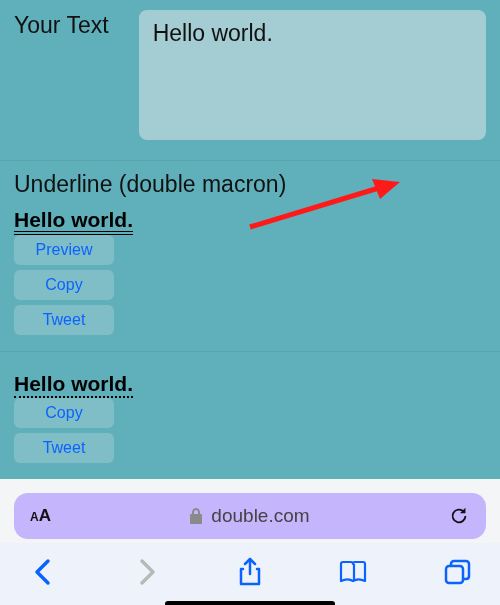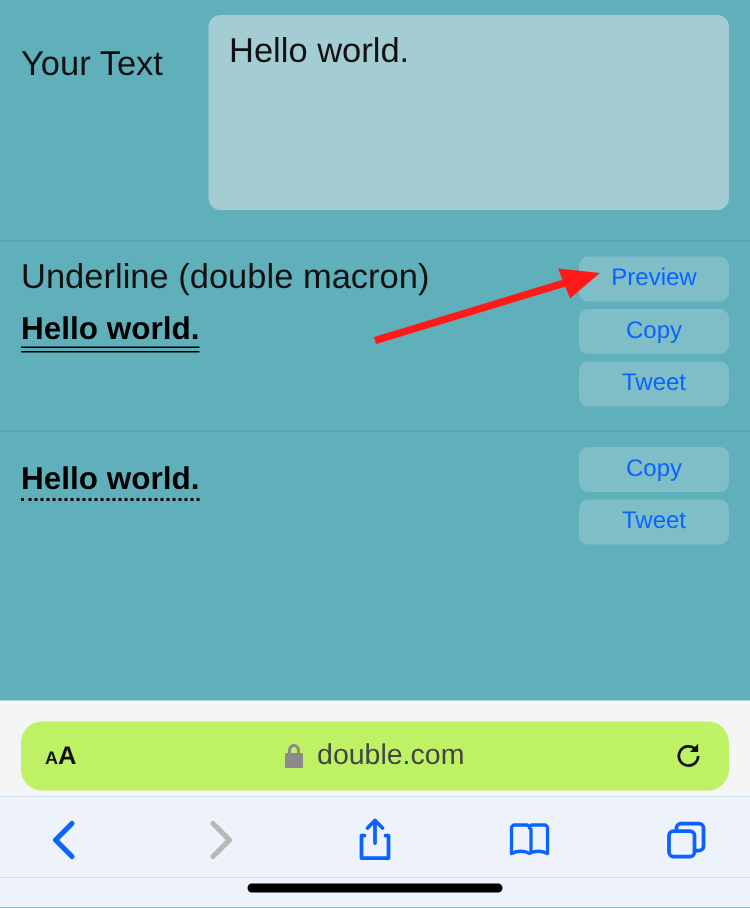--- a/index.html
+++ b/index.html
@@ -2,47 +2,47 @@
 <html><head>
 <meta charset="utf-8">
 <style>
   * { box-sizing: border-box; margin: 0; padding: 0; font-family: -apple-system, BlinkMacSystemFont, "Segoe UI", Helvetica, Arial, sans-serif; }
   html,body { width:500px; height:605px; overflow:hidden; }
   body { background:#60b0bb; display:flex; flex-direction:column; }
 
   .content { flex:1; }
 
   .input-section { display:flex; gap:30px; padding:10px 14px 20px 14px; }
-  .input-label { font-size:23px; color:#111; padding-top:2px;margin-top:17px; }
+  .input-label { font-size:23px; color:#111; padding-top:2px; }
   .text-input {
     flex:1; background:#a3cdd3; border:none; border-radius:8px;
     padding:10px 14px; font-size:23px; color:#111; height:130px;
     resize:none; outline:none;
   }
 
   .style-section { padding:10px 14px 16px 14px; border-top:1px solid rgba(0,0,0,0.07); position:relative; }
-  .style-row1 { display:flex; align-items:flex-start; justify-content:space-between; }
+  .style-row1 { display:flex; align-items:flex-start; justify-content:space-between;flex-direction:column; }
   .style-title { font-size:23px; color:#111; }
   .style-output { font-size:21px; font-weight:bold; color:#000; margin-top:10px; }
   .double-underline { border-bottom:4px double #000; padding-bottom:0px; display:inline-block; line-height:1.05; }
   .dotted-underline { border-bottom:2px dotted #000; padding-bottom:1px; display:inline-block; line-height:1.05; }
 
   .btn-col { display:flex; flex-direction:column; gap:5px; }
   .pill-btn {
     width:100px; height:30px; background:#80bec7; border:none; border-radius:6px;
     color:#0a63ff; font-size:16px; cursor:pointer; text-align:center;
   }
 
   
   .arrow-wrap { position:absolute; left:248px; top:10px; width:152px; height:60px; pointer-events:none; }
 
   
   .browser-bar { background:#f4f5f7; padding:14px 14px 4px 14px; }
   .addr {
-    background:#bef264; border-radius:14px; height:46px; display:flex; align-items:center;
+    background:#c4b5fd; border-radius:14px; height:46px; display:flex; align-items:center;
     padding:0 16px; justify-content:space-between;
   }
   .aa { font-weight:700; font-size:17px; color:#111; }
   .aa .small { font-size:12px; }
   .url-mid { display:flex; align-items:center; gap:8px; color:#444; font-size:19px; }
   .lock svg { display:block; }
   .reload svg { display:block; }
 
   .toolbar { background:#eef3fb; display:flex; align-items:center; justify-content:space-between; padding:12px 26px 8px 26px; }
   .tb-btn { width:34px; height:34px; display:flex; align-items:center; justify-content:center; color:#0a63ff; }

